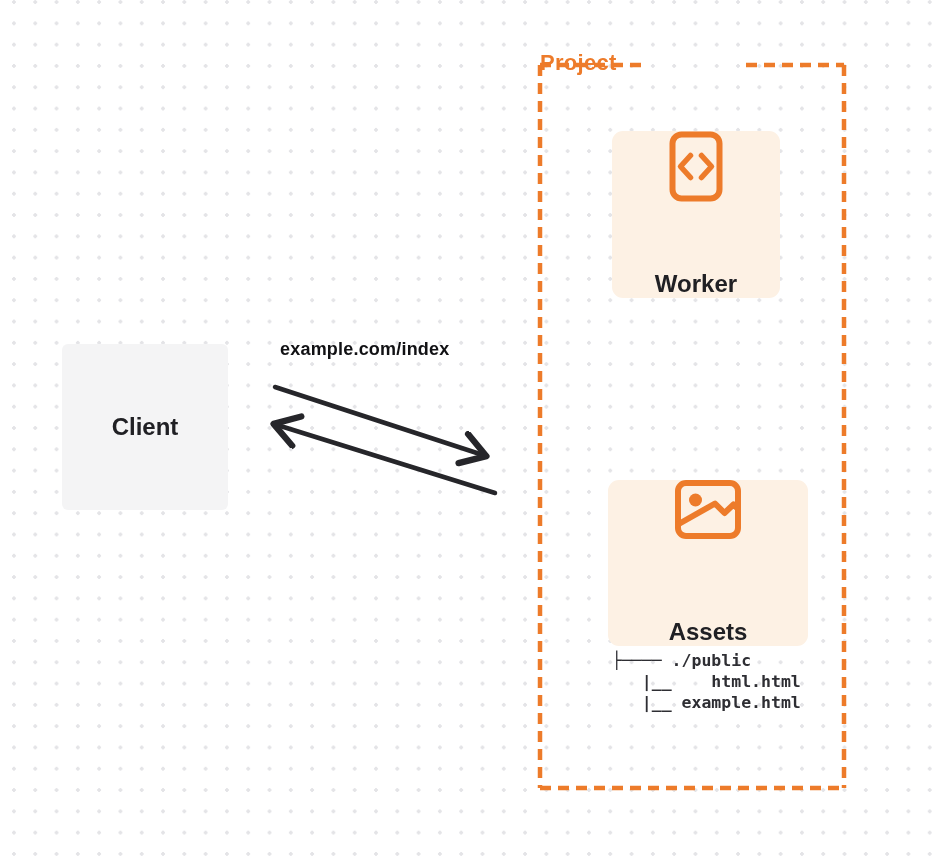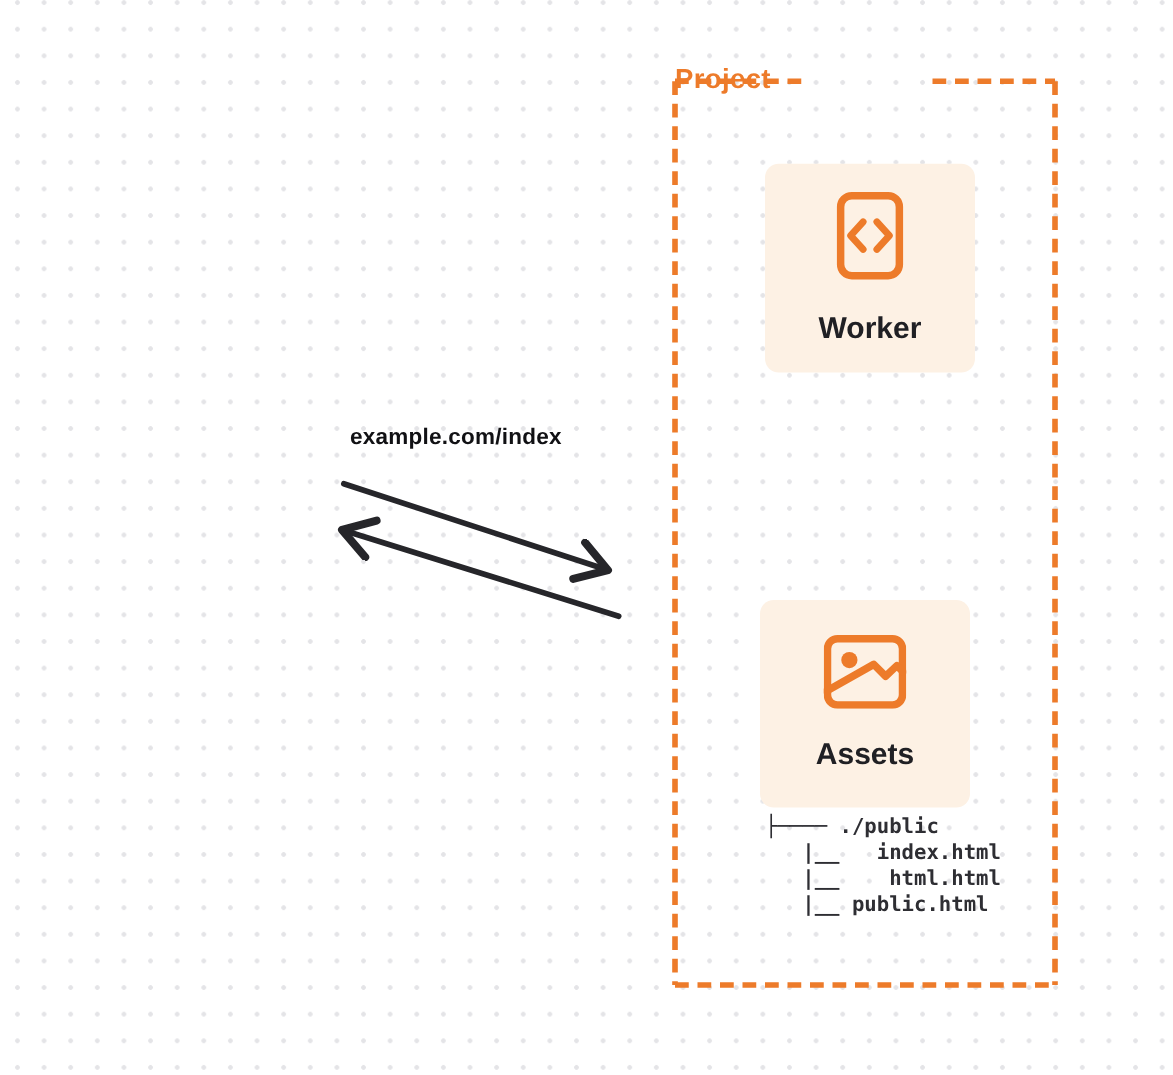--- a/index.html
+++ b/index.html
@@ -26,31 +26,31 @@
   .dash-seg{fill:none;stroke:var(--orange);stroke-width:4.5;stroke-dasharray:11 7;}
   .arrow-line{fill:none;stroke:var(--arrow);stroke-width:4.5;stroke-linecap:round;}
   .arrowhead{fill:none;stroke:var(--arrow);stroke-width:1.4;stroke-linecap:round;stroke-linejoin:round;}
   .project-label{
     position:absolute;left:540px;top:50px;width:304px;
     font-size:22px;font-weight:700;color:var(--orange);
     letter-spacing:.3px;
   }
   .node-card{
     position:absolute;display:flex;flex-direction:column;
-    align-items:center;justify-content:center;border-radius:11px;
+    align-items:center;justify-content:space-between;border-radius:11px;
     background:var(--card_bg);
   }
   .client-box{
     position:absolute;left:62px;top:344px;width:166px;height:166px;
     border-radius:6px;background:var(--client_bg);
     display:flex;align-items:center;justify-content:center;
   }
   .node-label{font-size:24px;font-weight:700;color:var(--ink);}
   .worker-card{left:612px;top:131px;width:168px;height:167px;gap:25px;}
-  .assets-card{left:608px;top:480px;width:168px;height:166px;gap:23px;}
+  .assets-card{left:608px;top:480px;width:200px;height:166px;gap:23px;}
   .icon-stroke{fill:none;stroke:var(--orange);stroke-width:6;stroke-linecap:round;stroke-linejoin:round;}
   .icon-fill{fill:var(--orange);}
   .chevrons{fill:none;stroke:var(--orange);stroke-width:5.5;stroke-linecap:round;stroke-linejoin:round;}
   .request-label{
     position:absolute;left:280px;top:339px;
     font-size:18px;font-weight:700;color:#111114;letter-spacing:.2px;
   }
   .file-tree{
     position:absolute;left:586px;top:650px;
     font-family:"DejaVu Sans Mono","Liberation Mono",monospace;
@@ -79,20 +79,23 @@
     </g>
 
     <g>
       <path class="arrow-line" d="M275 387 L486 456" marker-end="url(#arrowV)"></path>
       <path class="arrow-line" d="M495 493 L274 424" marker-end="url(#arrowV)"></path>
     </g>
   </svg>
 
   <div class="project-label">Project</div>
 
+  <div class="client-box">
+    <span class="node-label">Client</span>
+  </div>
 
   <div class="request-label">example.com/index</div>
 
   <div class="node-card worker-card">
     <svg width="54" height="71" viewBox="0 0 54 71">
       <rect class="icon-stroke" x="3.5" y="3.5" width="47" height="64" rx="9"></rect>
       <polyline class="chevrons" points="21.5,24.5 11.5,35.5 21.5,46.5"></polyline>
       <polyline class="chevrons" points="32.5,24.5 42.5,35.5 32.5,46.5"></polyline>
     </svg>
     <span class="node-label">Worker</span>
@@ -102,18 +105,17 @@
     <svg width="66" height="59" viewBox="0 0 66 59">
       <rect class="icon-stroke" x="3" y="3" width="60" height="53" rx="8"></rect>
       <circle class="icon-fill" cx="20.5" cy="20" r="6.5"></circle>
       <polyline class="icon-stroke" points="2,45 40,23.5 49.5,33 58.5,24.5 63.5,29.5"></polyline>
     </svg>
     <span class="node-label">Assets</span>
   </div>
 
   <div class="file-tree">
     <div class="tree-line">├──── ./public</div>
-    <div class="tree-line">   |__   index.html</div>
     <div class="tree-line">   |__    html.html</div>
-    <div class="tree-line">   |__ public.html</div>
+    <div class="tree-line">   |__ example.html</div>
   </div>
 
 </div>
 
 </body></html>

